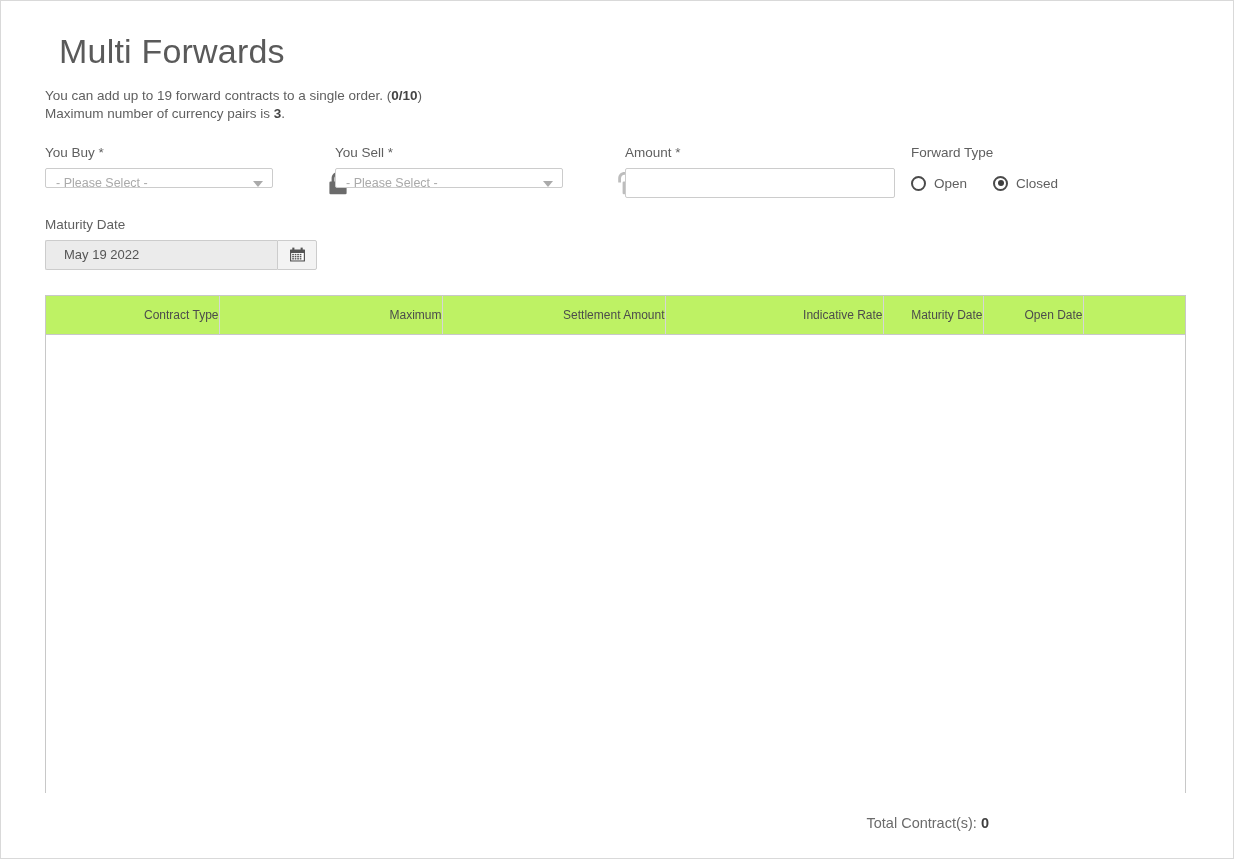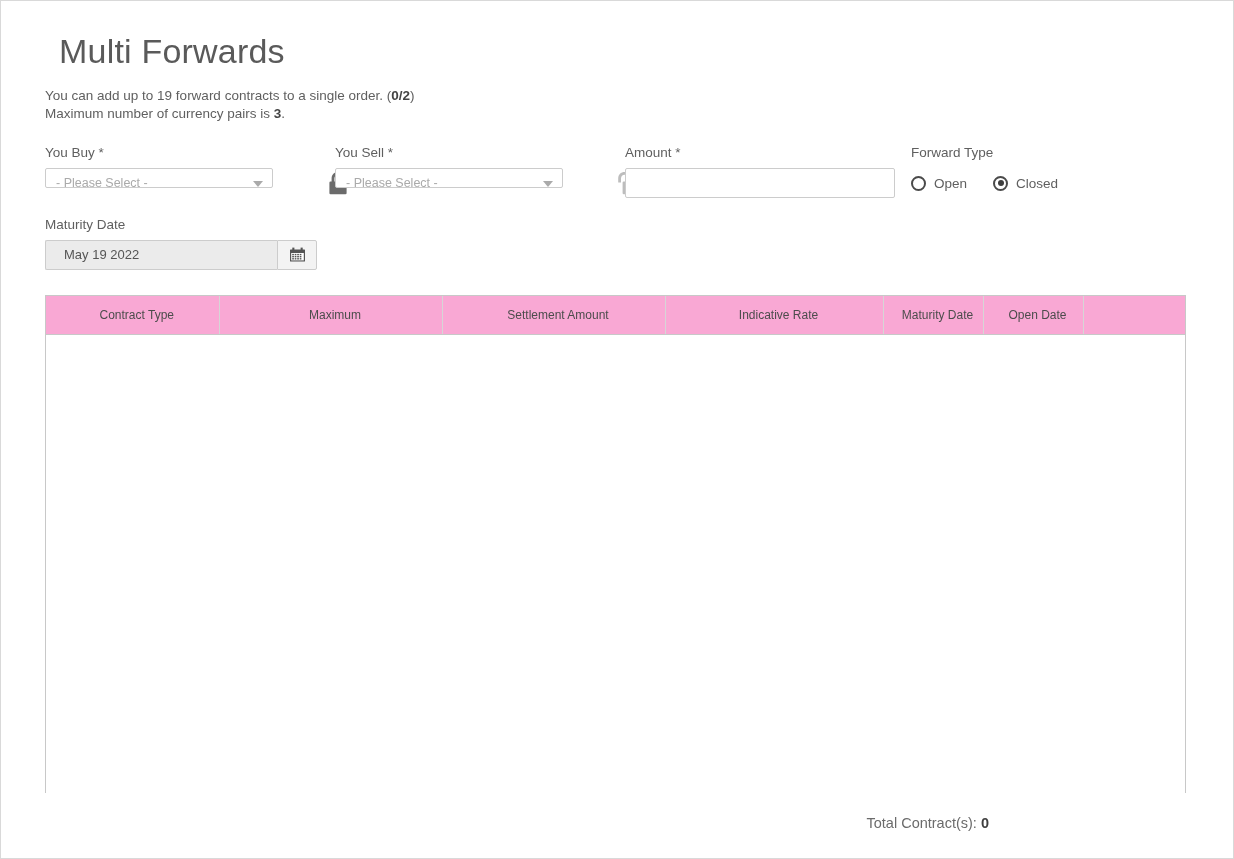--- a/index.html
+++ b/index.html
@@ -207,25 +207,25 @@
     width: 1141px;
     height: 498px;
     background: #ffffff;
   }
   table.grid {
     width: 100%;
     border-collapse: collapse;
     table-layout: fixed;
   }
   table.grid th {
-    background: #f9a8d4;
+    background: #bef264;
     border-bottom: 1px solid #c8c8c8;
     border-right: 1px solid #d6d6d6;
     height: 38px;
-    text-align: center;
+    text-align: right;
     font-size: 12px;
     font-weight: normal;
     color: #4c4c4c;
     padding: 0 0 0 9px;
     box-sizing: border-box;
   }
   table.grid th:last-child { border-right: none; }
   .tbody-empty { height: 458px; background: #ffffff; }
 
   .total-line {
@@ -240,21 +240,21 @@
 </head>
 <body>
 
 <div id="page">
   <div class="content">
 
     <h1 class="page-title">Multi Forwards</h1>
 
     <div class="subtitle">
       <div>
-        <span>You can add up to 19 forward contracts to a single order. (</span><b>0/2</b><span>)</span>
+        <span>You can add up to 19 forward contracts to a single order. (</span><b>0/10</b><span>)</span>
       </div>
       <div>
         <span>Maximum number of currency pairs is </span><b>3</b><span>.</span>
       </div>
     </div>
 
     <div class="form-row">
 
       <div class="field" style="left:0;">
         <span class="field-label">You Buy *</span>

